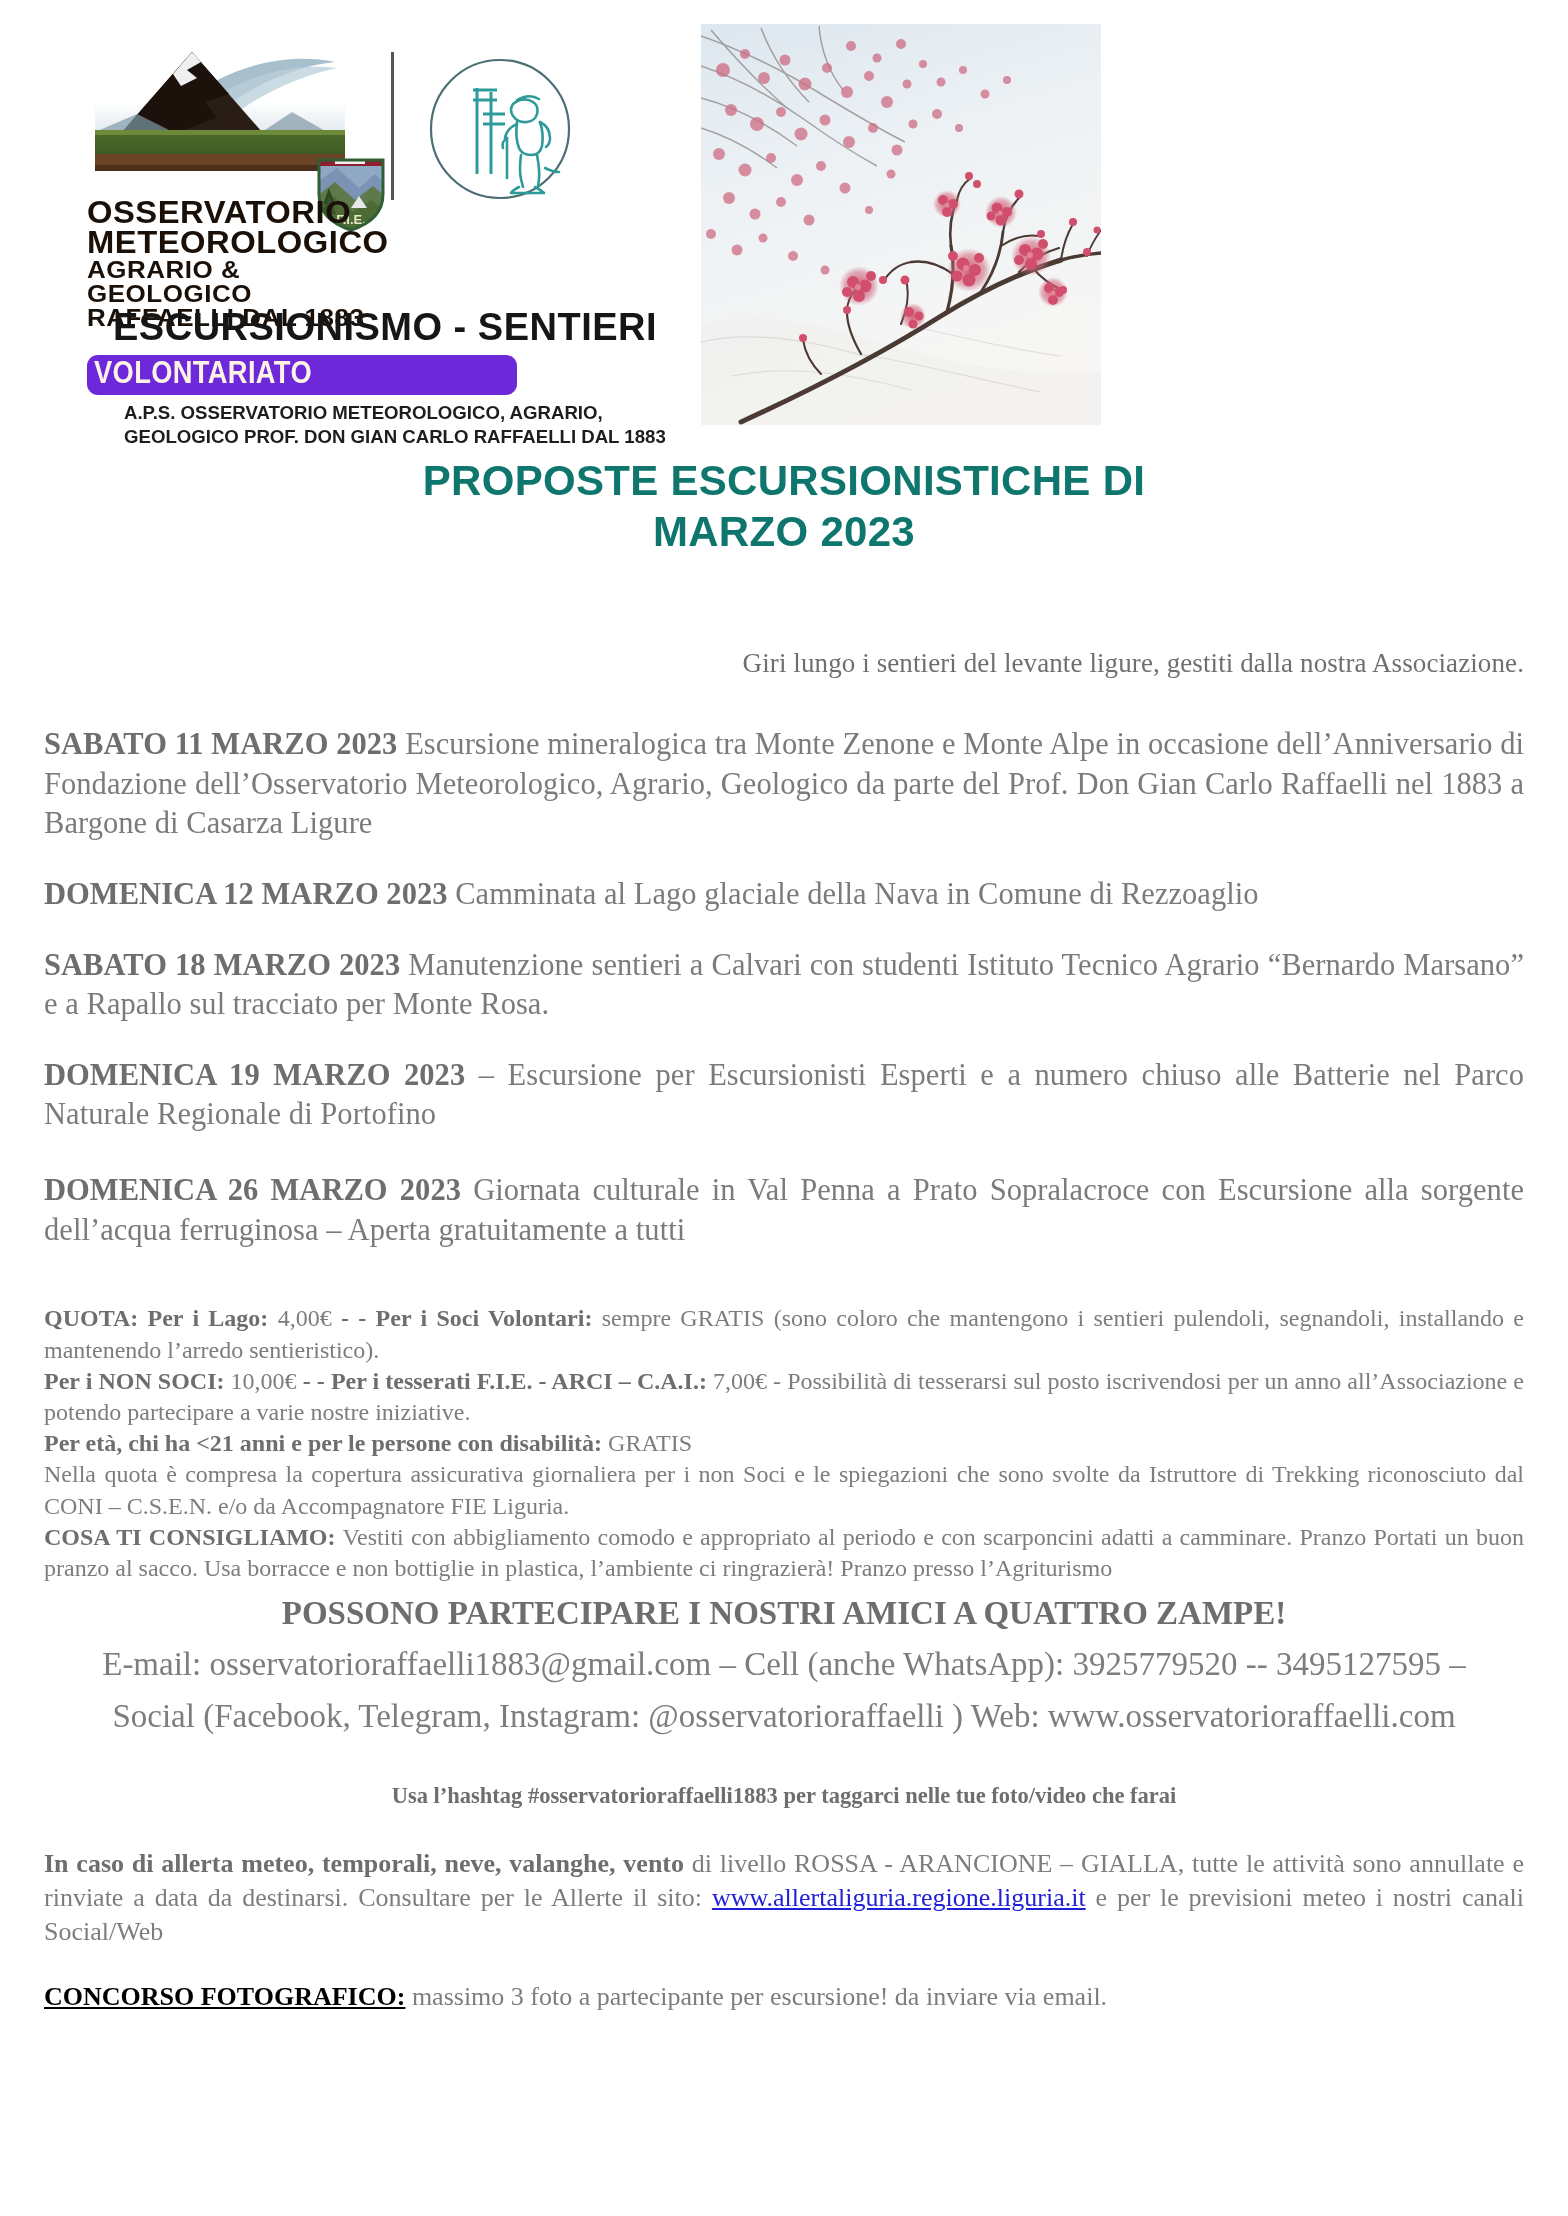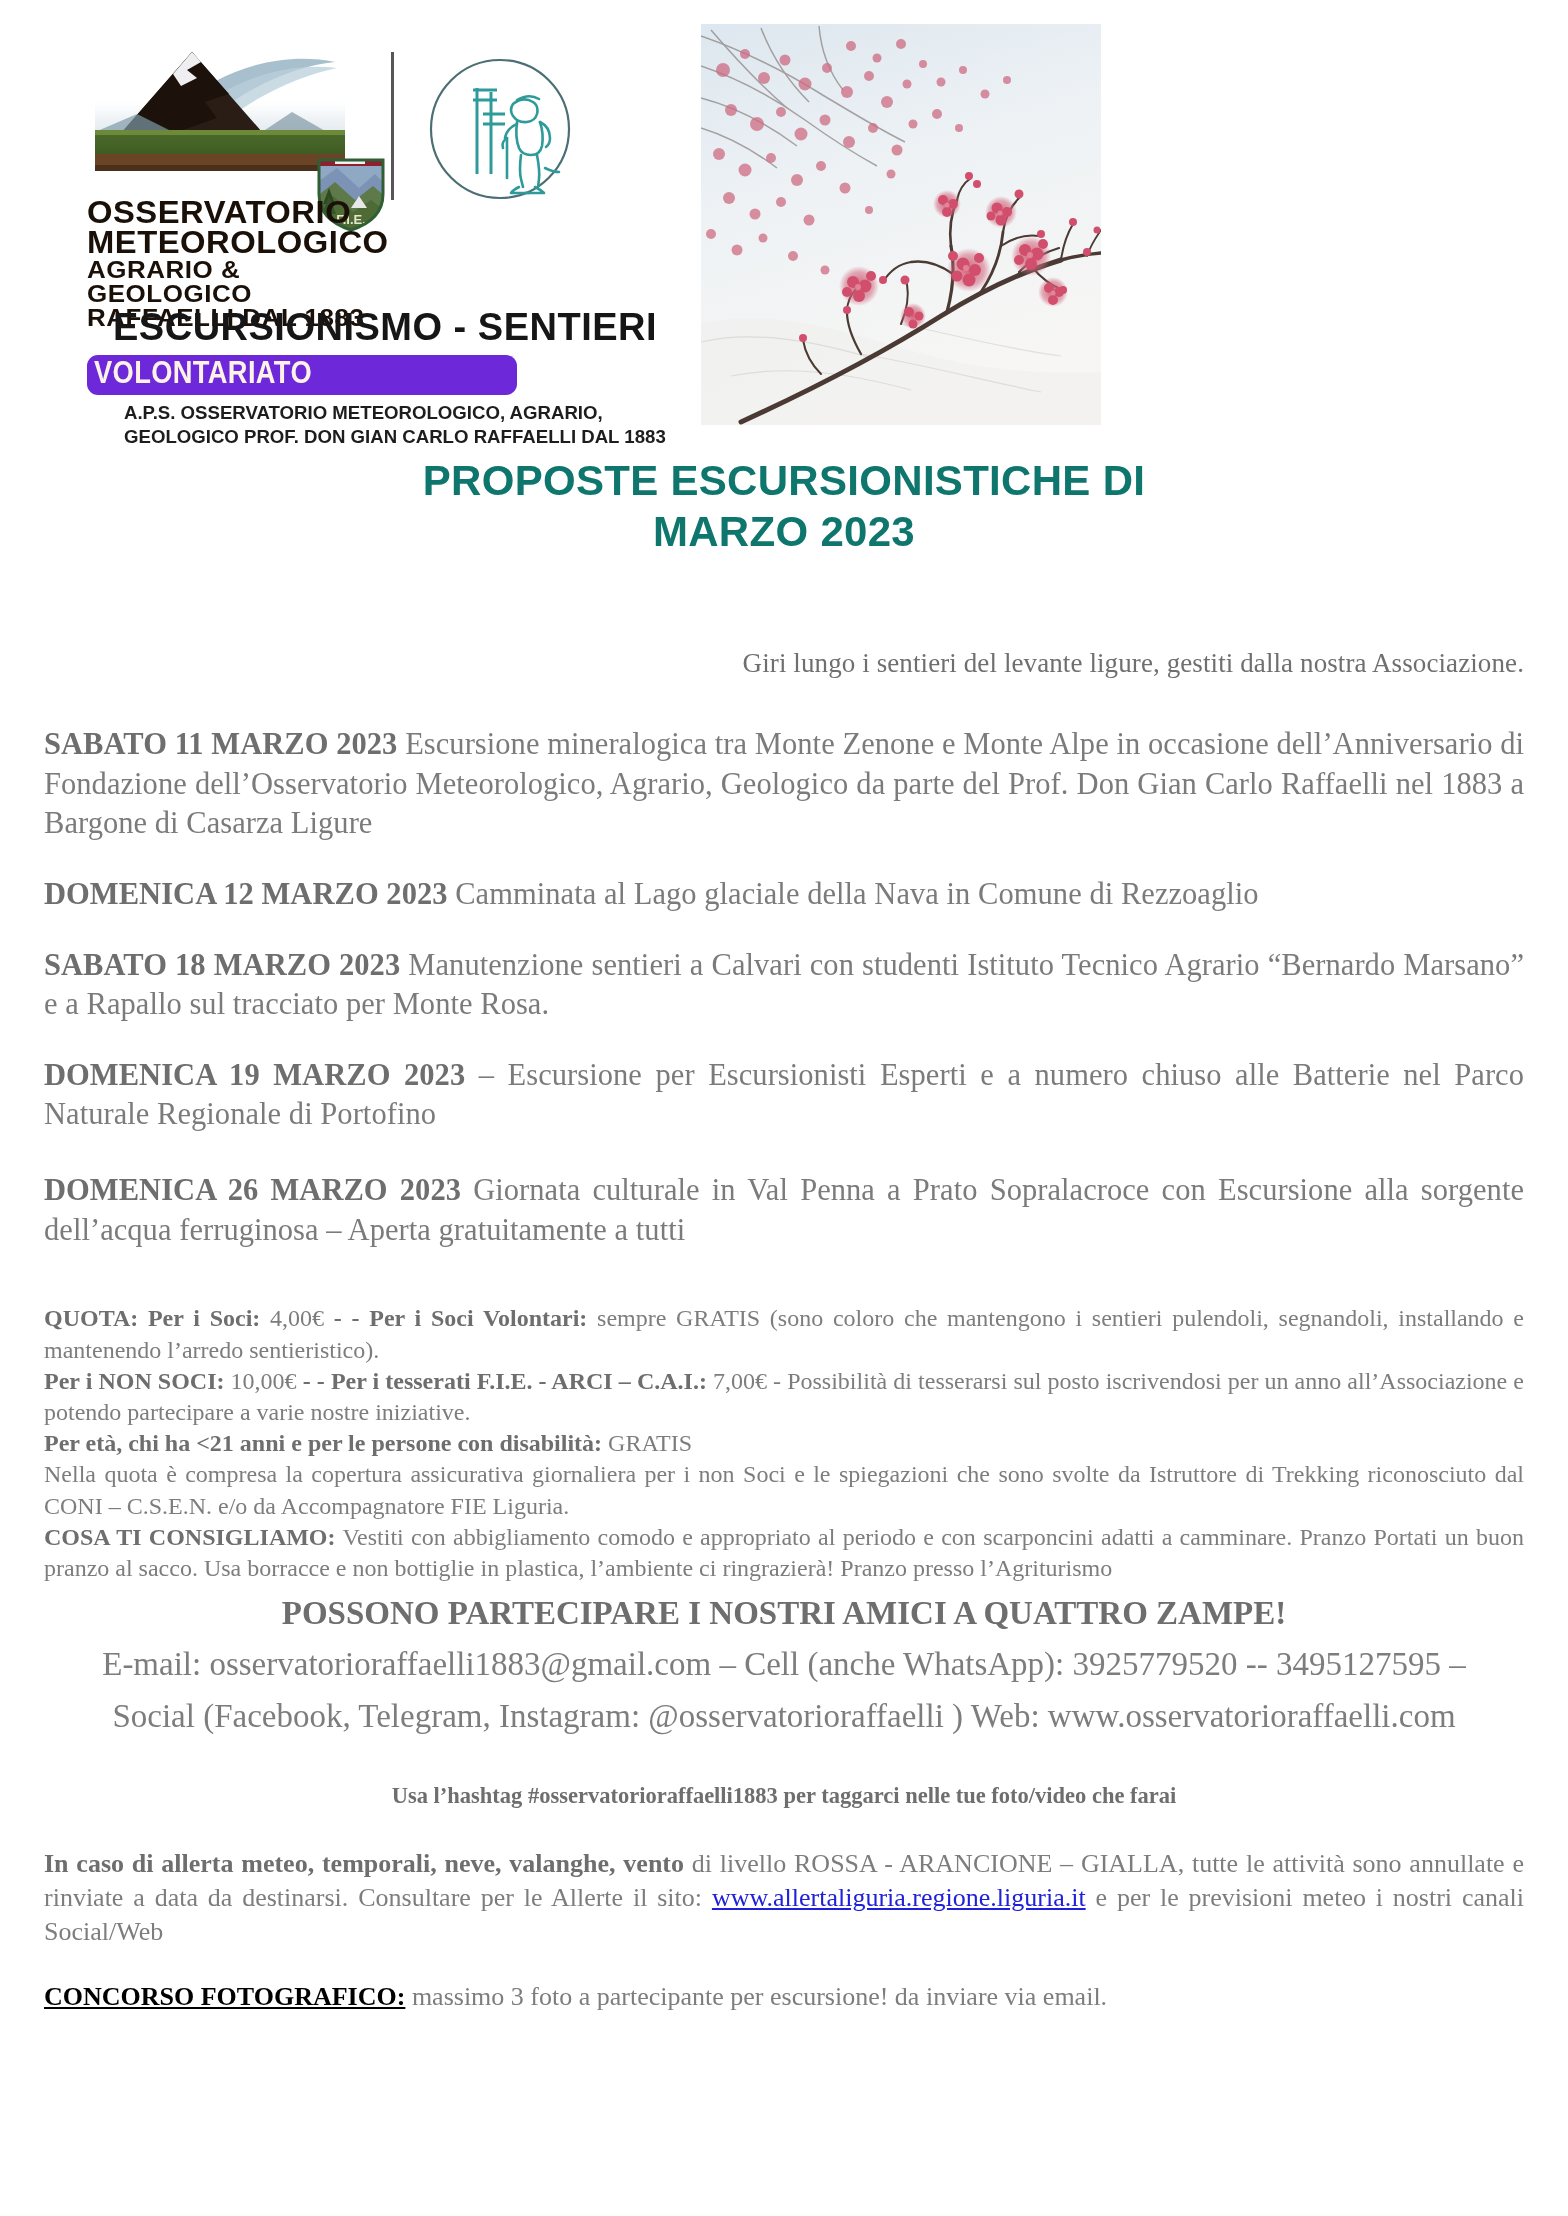--- a/index.html
+++ b/index.html
@@ -583,21 +583,21 @@
       <b>DOMENICA 19 MARZO 2023</b><span> – Escursione per Escursionisti Esperti e a numero chiuso alle Batterie nel Parco Naturale Regionale di Portofino</span>
     </p>
 
     <p class="event">
       <b>DOMENICA 26 MARZO 2023</b><span> Giornata culturale in Val Penna a Prato Sopralacroce con Escursione alla sorgente dell’acqua ferruginosa – Aperta gratuitamente a tutti</span>
     </p>
 
     <div class="sp-22"></div>
 
     <p class="fine">
-      <b>QUOTA: Per i Soci:</b><span> 4,00€ </span><b>- - Per i Soci Volontari:</b><span> sempre GRATIS (sono coloro che mantengono i sentieri pulendoli, segnandoli, installando e mantenendo l’arredo sentieristico).</span>
+      <b>QUOTA: Per i Lago:</b><span> 4,00€ </span><b>- - Per i Soci Volontari:</b><span> sempre GRATIS (sono coloro che mantengono i sentieri pulendoli, segnandoli, installando e mantenendo l’arredo sentieristico).</span>
     </p>
 
     <p class="fine">
       <b>Per i NON SOCI:</b><span> 10,00€ </span><b>- - Per i tesserati F.I.E. - ARCI – C.A.I.:</b><span> 7,00€ - Possibilità di tesserarsi sul posto iscrivendosi per un anno all’Associazione e potendo partecipare a varie nostre iniziative.</span>
     </p>
 
     <p class="fine">
       <b>Per età, chi ha &lt;21 anni e per le persone con disabilità:</b><span> GRATIS</span>
     </p>
 

